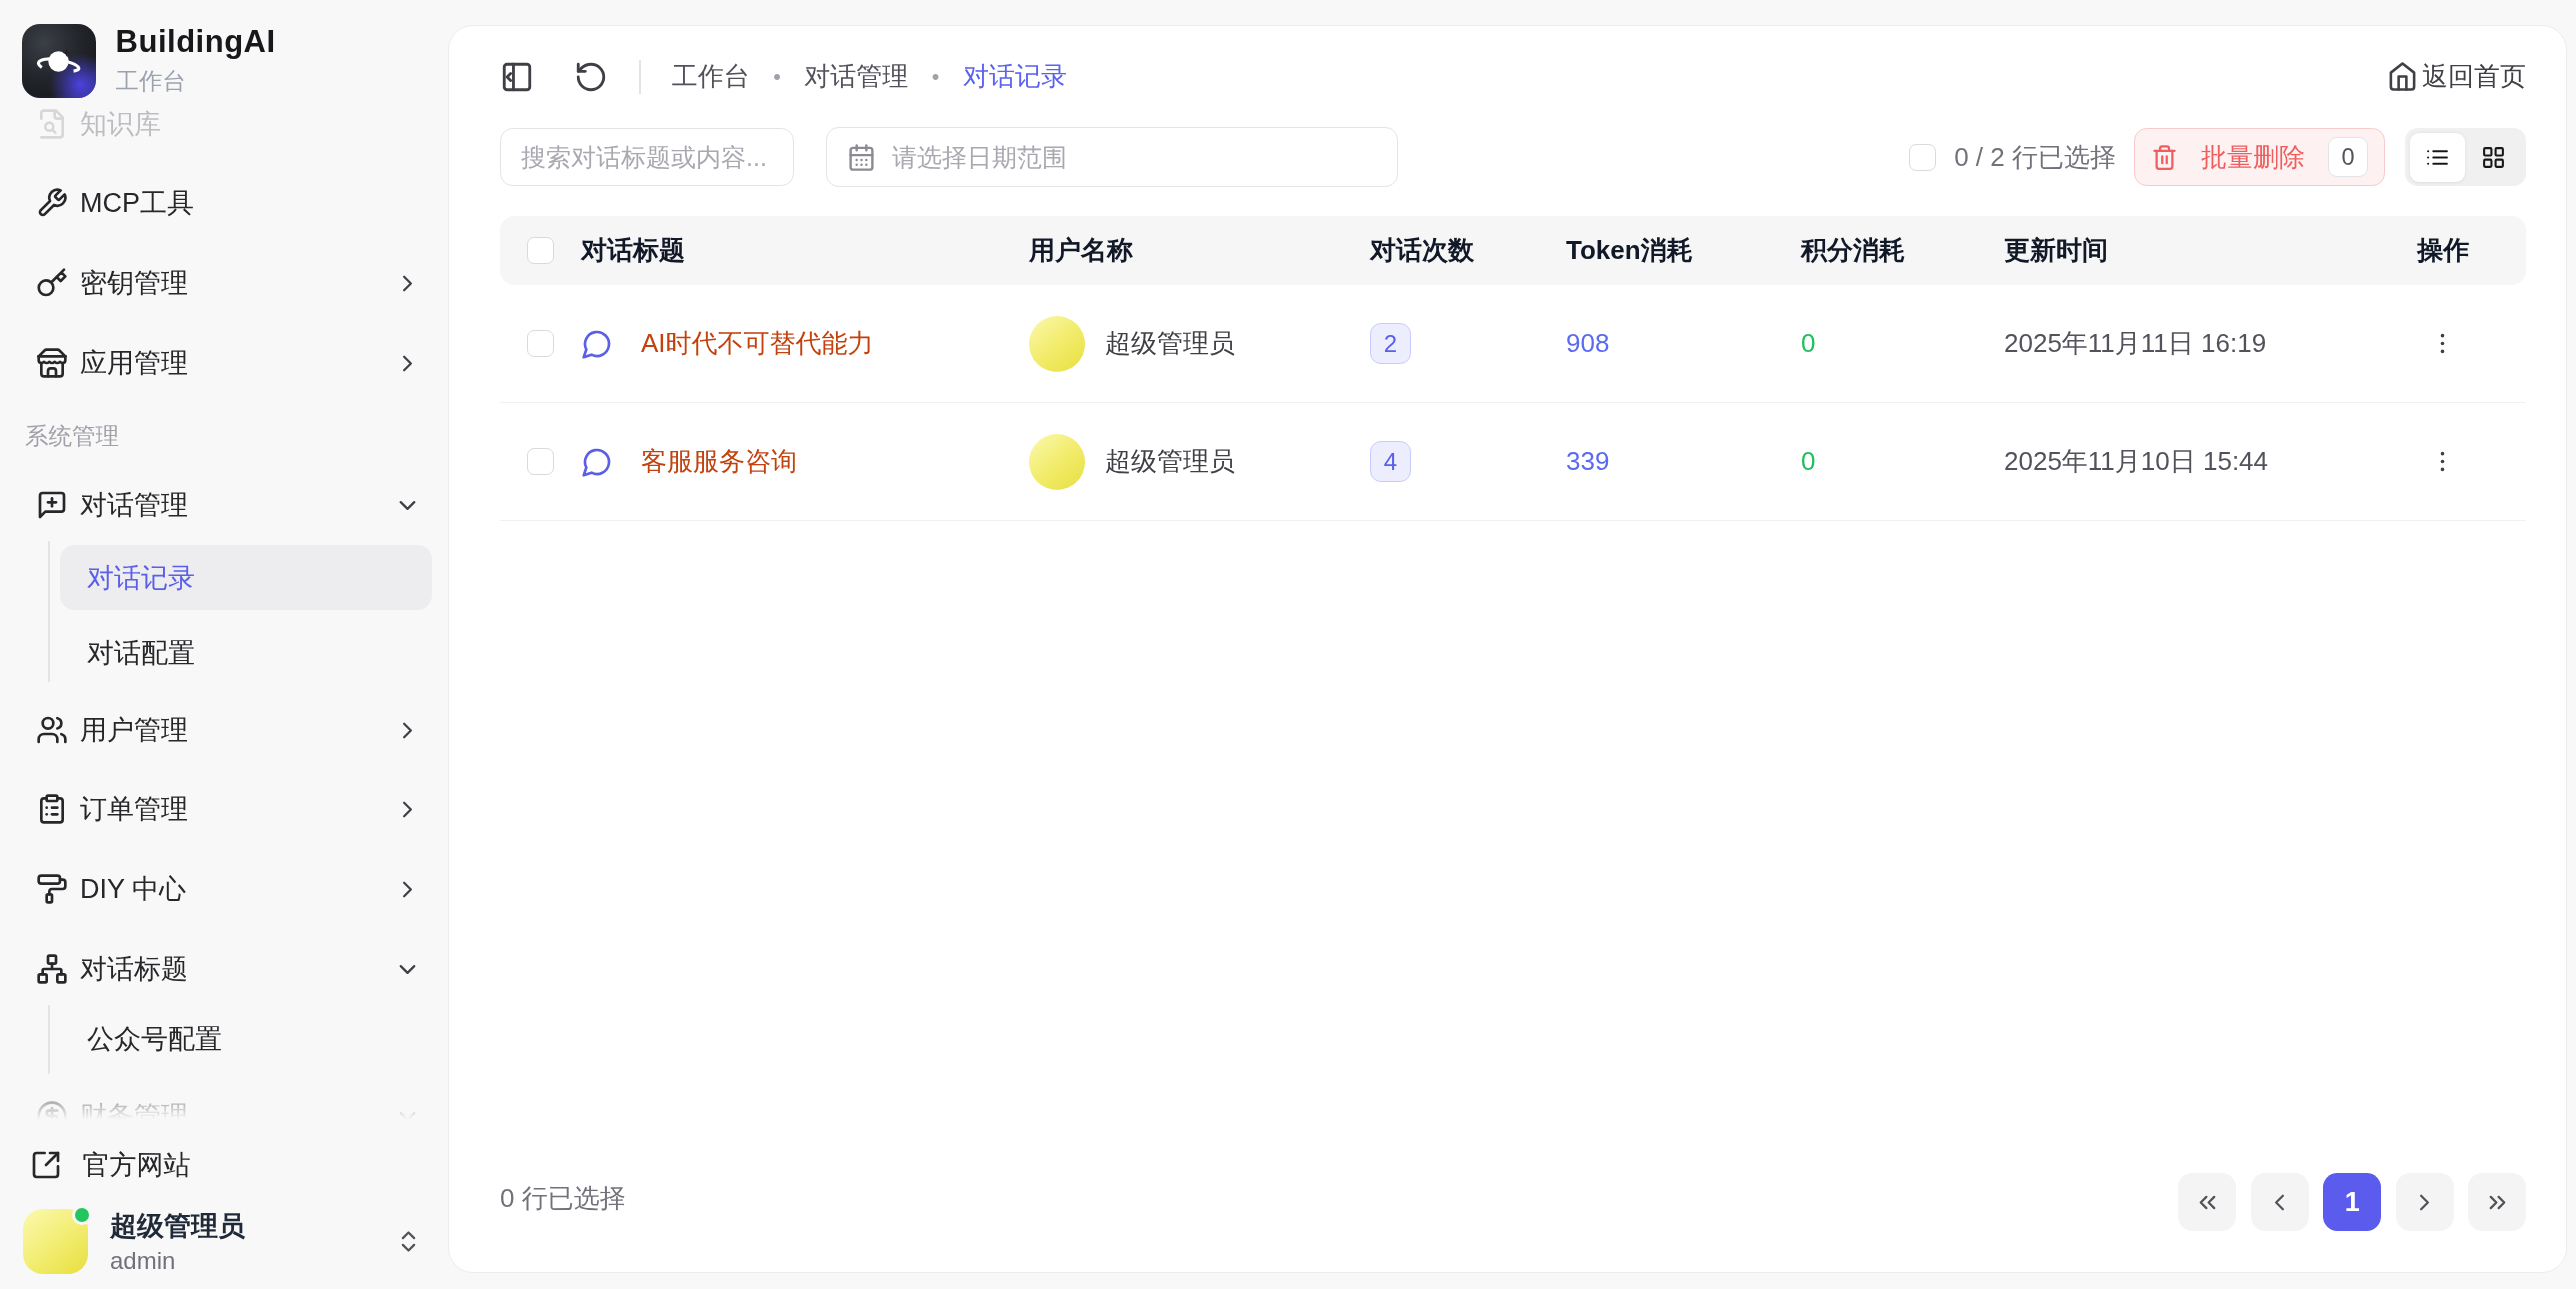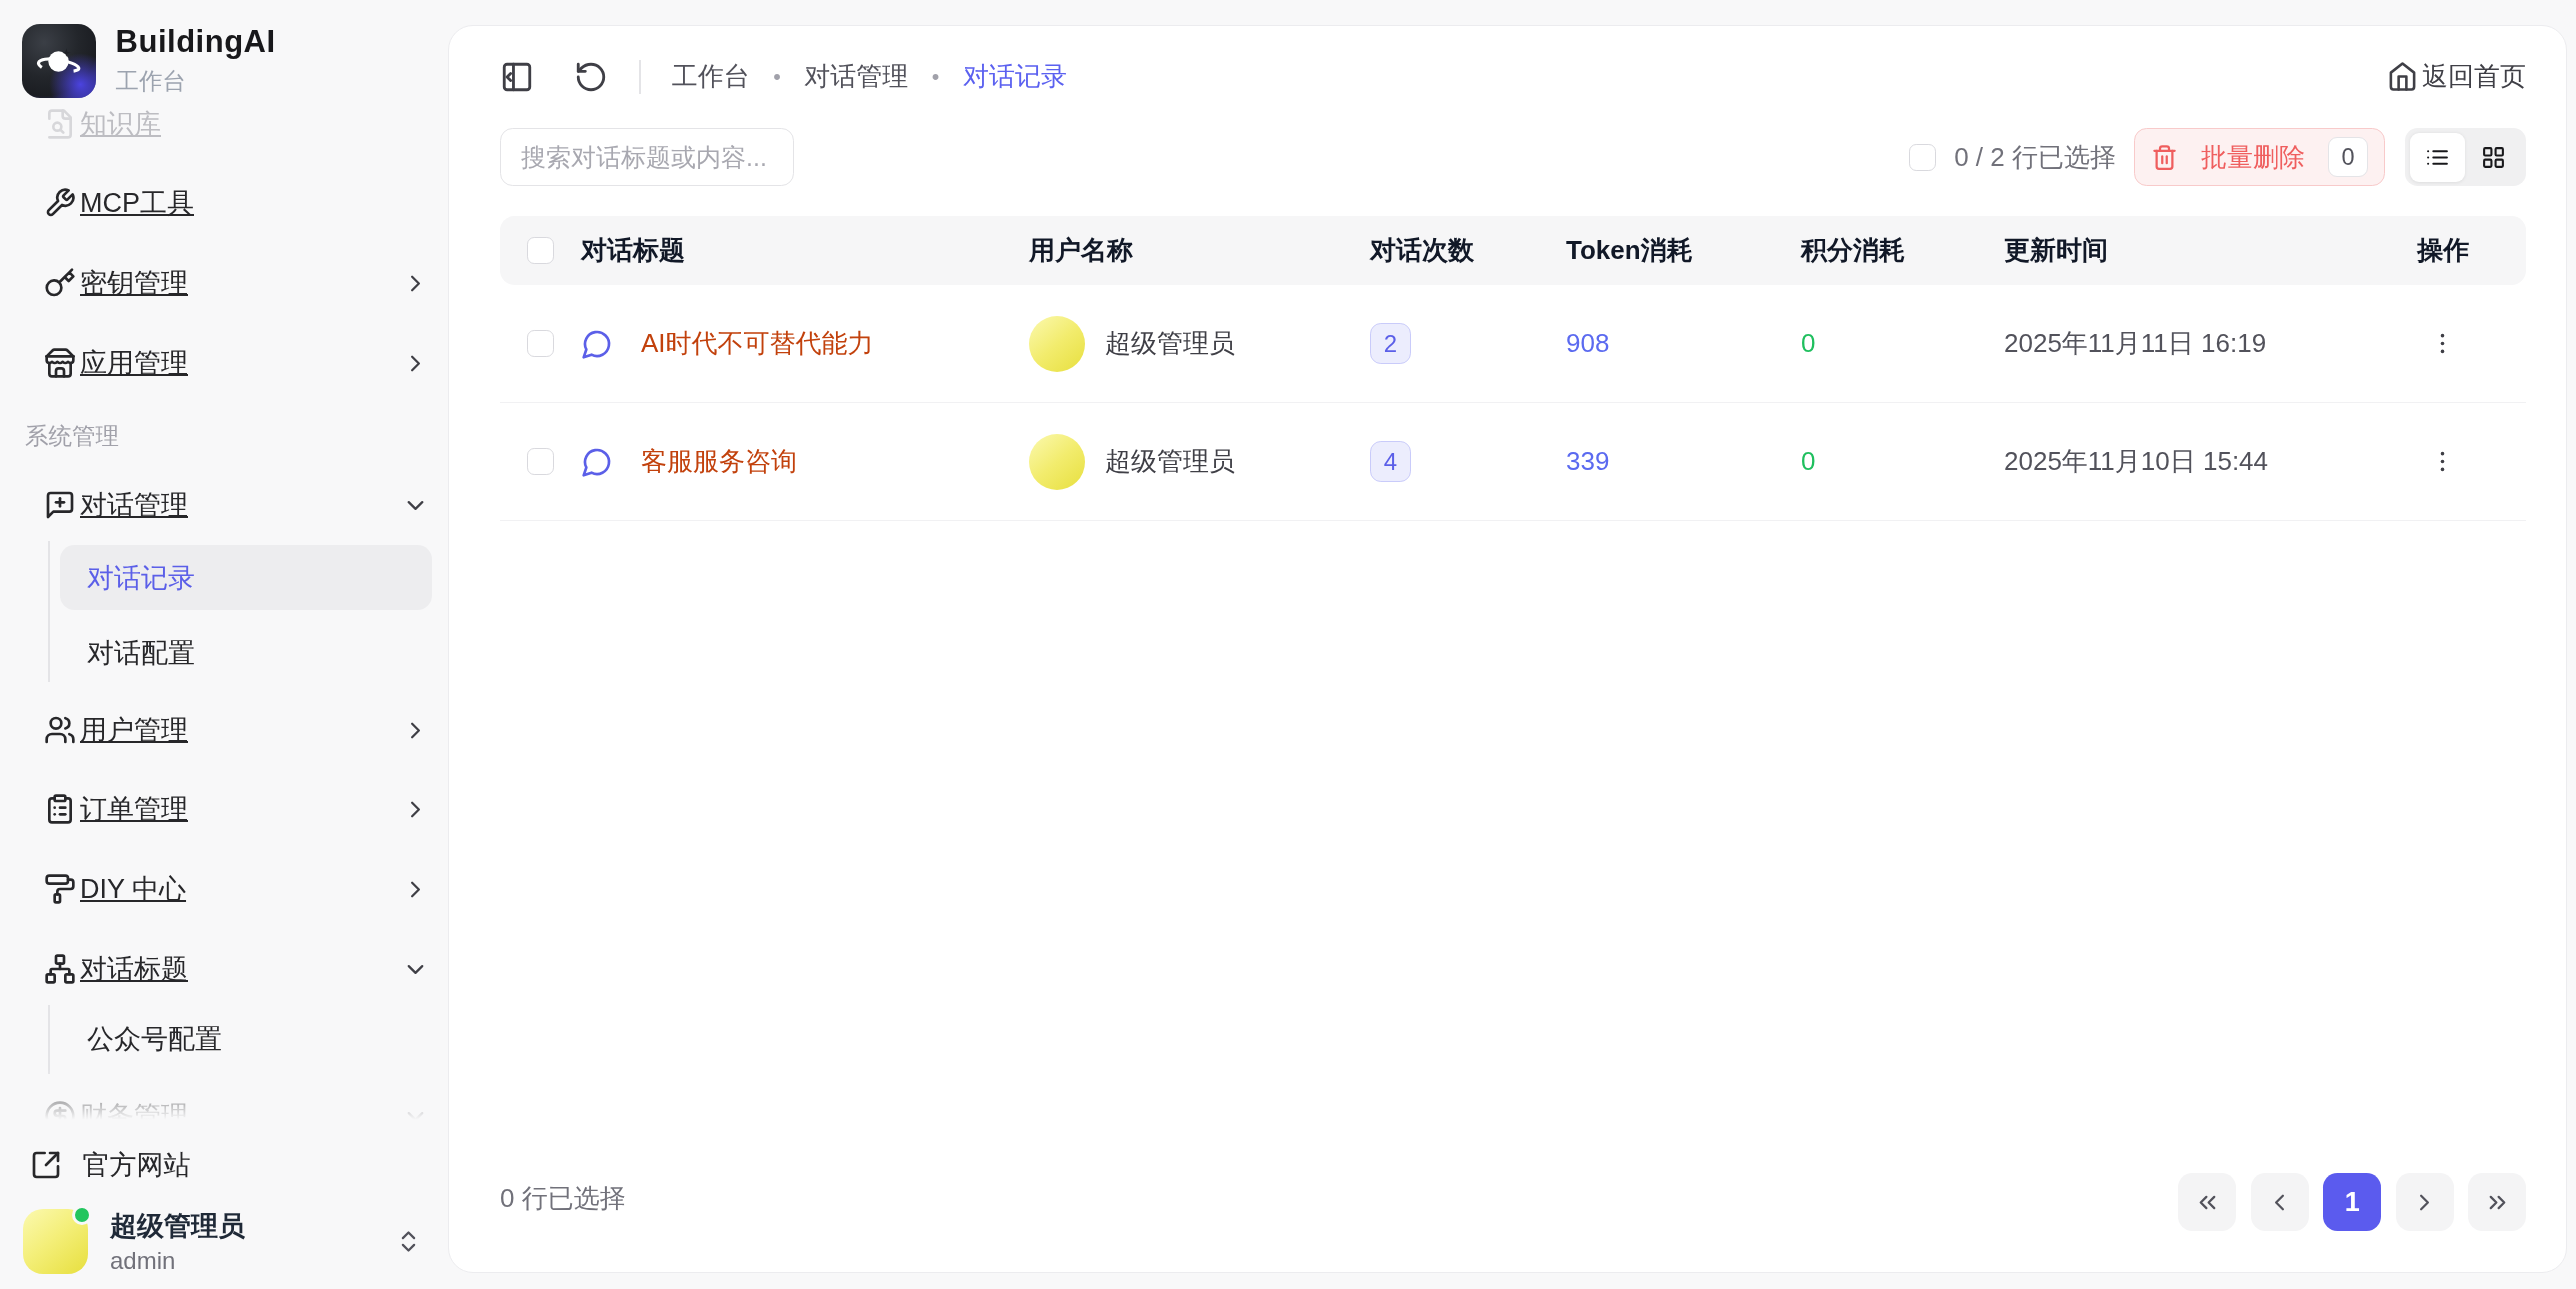--- a/index.html
+++ b/index.html
@@ -15,22 +15,22 @@
   .logo-row { position:absolute; left:21.6px; top:23.5px; display:flex; align-items:center; gap:20px; }
   .logo-box { width:74px; height:74px; border-radius:18px;
     background:radial-gradient(circle at 30% 25%, #3b3f46 0%, #23262b 45%, #1b1d22 70%, #3c37c9 110%);
     background-color:#1f2126;
     display:flex; align-items:center; justify-content:center; position:relative; overflow:hidden; }
   .logo-box::after{ content:""; position:absolute; right:-16px; bottom:-18px; width:63px; height:63px;
     background:radial-gradient(circle,#4b43e0 0%,rgba(75,67,224,0) 70%); }
   .logo-title { font-size:31px; font-weight:700; letter-spacing:0.5px; }
   .logo-sub { font-size:23.5px; color:#9ca3af; margin-top:5.4px; }
 
-  .nav-item { position:absolute; left:28px; width:417px; height:58px; display:flex; align-items:center;
-    gap:4px; padding:0 16px; border-radius:12.6px; font-size:27px; color:#27272a; cursor:pointer;text-decoration:underline; }
+  .nav-item { position:absolute; left:20px; width:417px; height:58px; display:flex; align-items:center;
+    gap:12px; padding:0 16px; border-radius:12.6px; font-size:27px; color:#27272a; cursor:pointer; }
   .nav-item .spacer { flex:1; }
   .nav-item.muted { color:#bdbdc2; }
   .nav-item.muted svg { opacity:.55; }
   .nav-icon { width:32px; height:32px; flex:0 0 32px; }
   .chev { width:27px; height:27px; color:#3f3f46; }
   .section-label { position:absolute; left:25px; font-size:23.5px; color:#a1a1aa; }
 
   .subline { position:absolute; left:48px; width:1.8px; background:#e4e4e7; }
   .sub-item { position:absolute; left:60px; width:372px; height:58px; display:flex; align-items:center;
     padding:0 27px; font-size:27px; color:#27272a; border-radius:14.4px; cursor:pointer; }
@@ -338,20 +338,35 @@
           <path d="M9 22V12h6v10"></path>
       </svg>
       <span>返回首页</span>
     </div>
   </div>
 
   <div class="filters">
     <div class="search-box">
       <input type="text" placeholder="搜索对话标题或内容..." style="">
     </div>
+    <div class="date-box">
+      <svg viewBox="0 0 24 24" fill="none" stroke="currentColor" stroke-width="2" stroke-linecap="round" stroke-linejoin="round">
+        <rect x="3" y="4" width="18" height="18" rx="2"></rect>
+          <path d="M16 2v4"></path>
+          <path d="M8 2v4"></path>
+          <path d="M3 10h18"></path>
+        <path d="M8 14h.01"></path>
+          <path d="M12 14h.01"></path>
+          <path d="M16 14h.01"></path>
+          <path d="M8 18h.01"></path>
+          <path d="M12 18h.01"></path>
+          <path d="M16 18h.01"></path>
+      </svg>
+      <input type="text" placeholder="请选择日期范围" style="">
+    </div>
     <span class="tb-spacer"></span>
     <div class="checkbox"></div>
     <span class="sel-text">0 / 2 行已选择</span>
     <div class="del-btn">
       <svg viewBox="0 0 24 24" fill="none" stroke="currentColor" stroke-width="2" stroke-linecap="round" stroke-linejoin="round">
         <path d="M3 6h18"></path>
           <path d="M19 6v14a2 2 0 0 1-2 2H7a2 2 0 0 1-2-2V6"></path>
           <path d="M8 6V4a2 2 0 0 1 2-2h4a2 2 0 0 1 2 2v2"></path>
           <path d="M10 11v6"></path>
           <path d="M14 11v6"></path>

